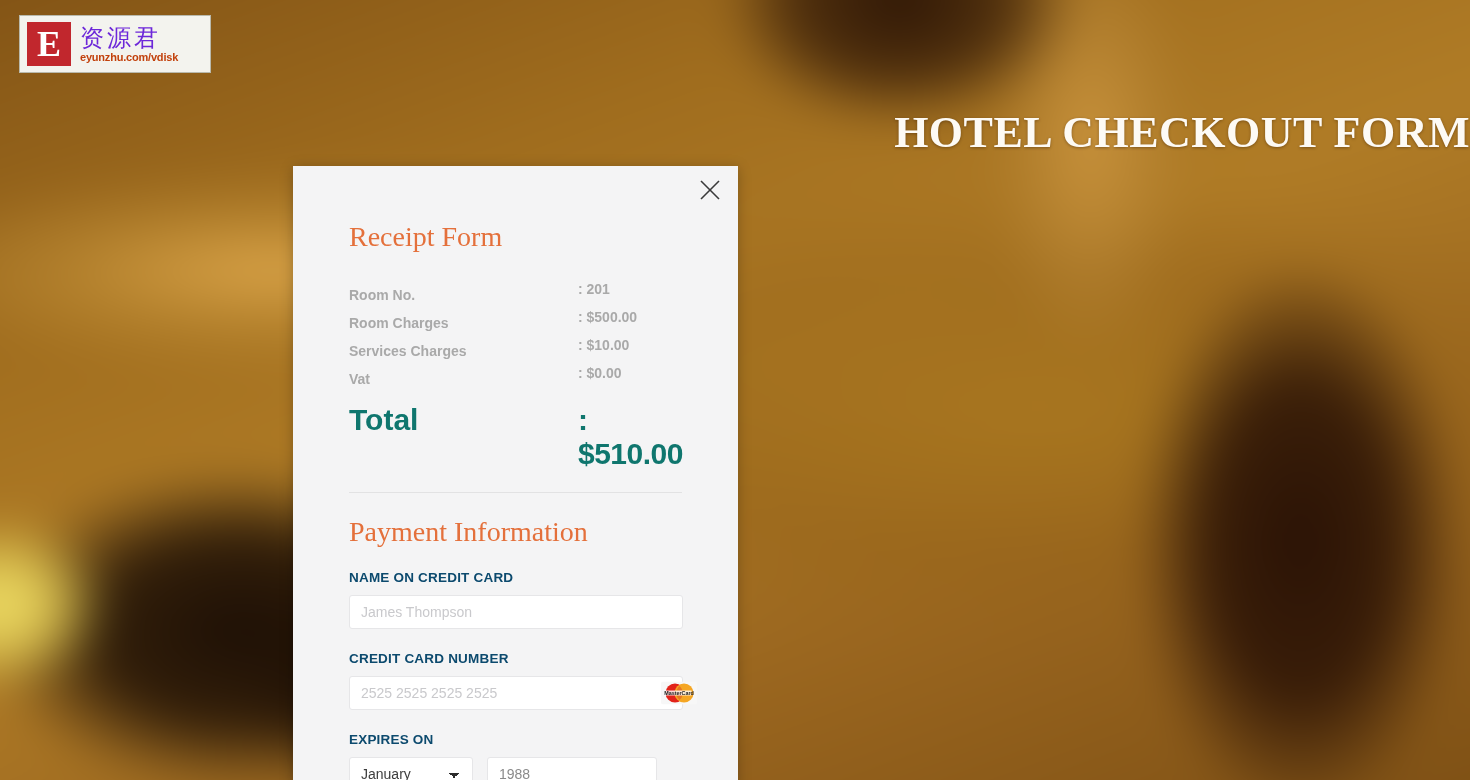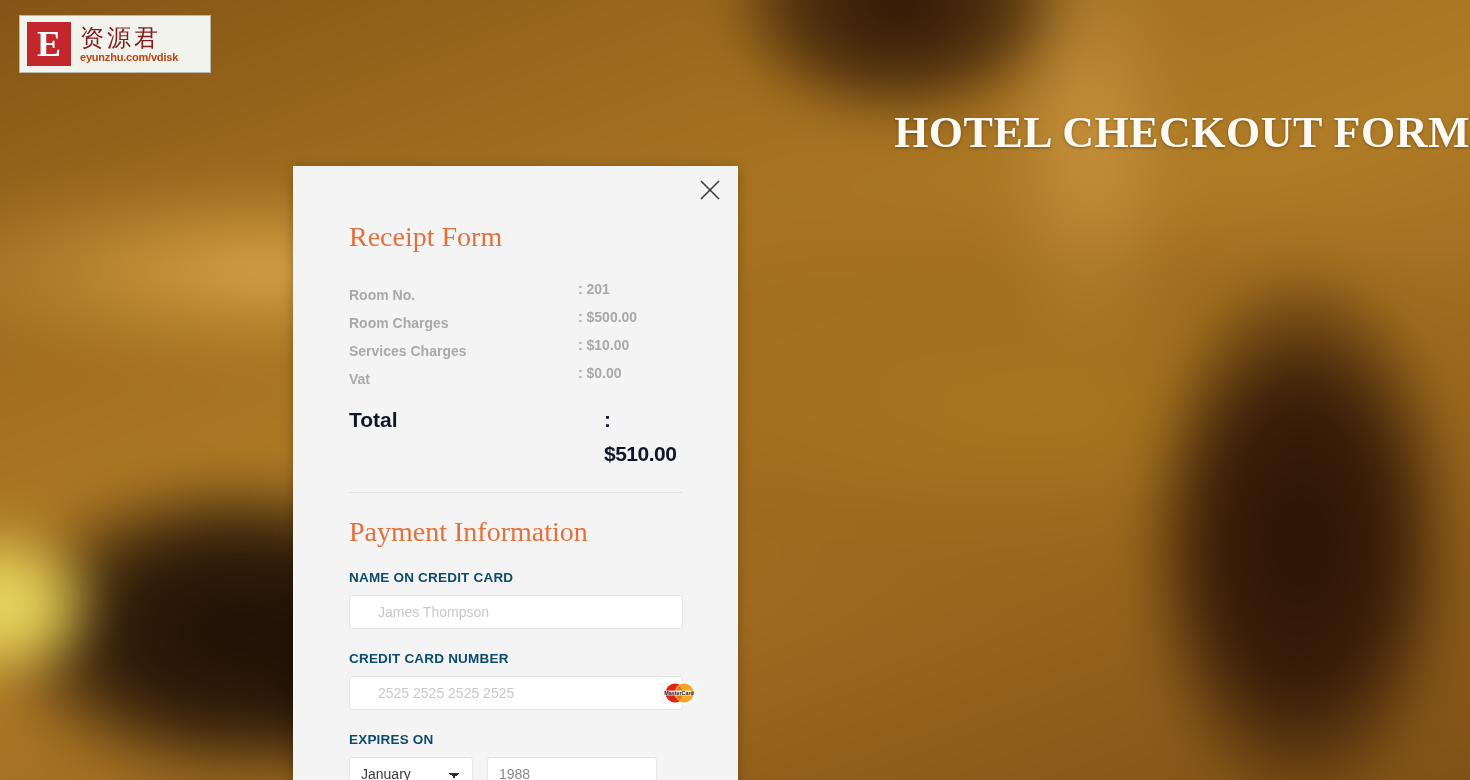--- a/index.html
+++ b/index.html
@@ -62,21 +62,21 @@
   #wm-text {
     margin-left: 9px;
     display: flex;
     flex-direction: column;
     justify-content: center;
     line-height: 1;
   }
   #wm-cn {
     font-family: "Liberation Serif", serif;
     font-size: 24px;
-    color: #7f1d1d;
+    color: #6d28d9;
     letter-spacing: 3px;
     margin-bottom: 2px;
   }
   #wm-url {
     font-family: "Liberation Sans", sans-serif;
     font-weight: bold;
     font-size: 11px;
     color: #c2410c;
     letter-spacing: -0.2px;
   }
@@ -139,25 +139,24 @@
     font-weight: bold;
     line-height: 28px;
     height: 28px;
   }
   .receipt-row .lbl { width: 229px; flex: 0 0 229px; margin-top: 6px; }
   .receipt-row .val { flex: 1; }
 
   .total-row {
     display: flex;
     margin-top: 16px;
-    font-size: 21px;
-    font-weight: bold;
-    color: #0f172a;
+    font-size: 30px;
+    font-weight: bold;
+    color: #0f766e;
     line-height: 34px;
-    gap: 26px;
   }
   .total-row .lbl { width: 229px; flex: 0 0 229px; }
   .total-row .val { flex: 1; letter-spacing: -0.5px; }
 
   .divider {
     height: 1px;
     background: #e2e2e3;
     margin: 21px 0 24px 0;
   }
 
@@ -169,21 +168,21 @@
     margin: 0 0 10px 0;
   }
   .field-group { margin-bottom: 22px; }
 
   .text-input {
     width: 334px;
     height: 34px;
     background: #ffffff;
     border: 1px solid #e6e6e8;
     border-radius: 3px;
-    padding: 0 28px;
+    padding: 0 11px;
     font-family: "Liberation Sans", sans-serif;
     font-size: 14px;
     color: #666;
     outline: none;
     display: block;
   }
   .text-input::placeholder { color: #c9c9cc; }
 
   .card-wrap { position: relative; width: 357px; }
   #card-brand-icon {

